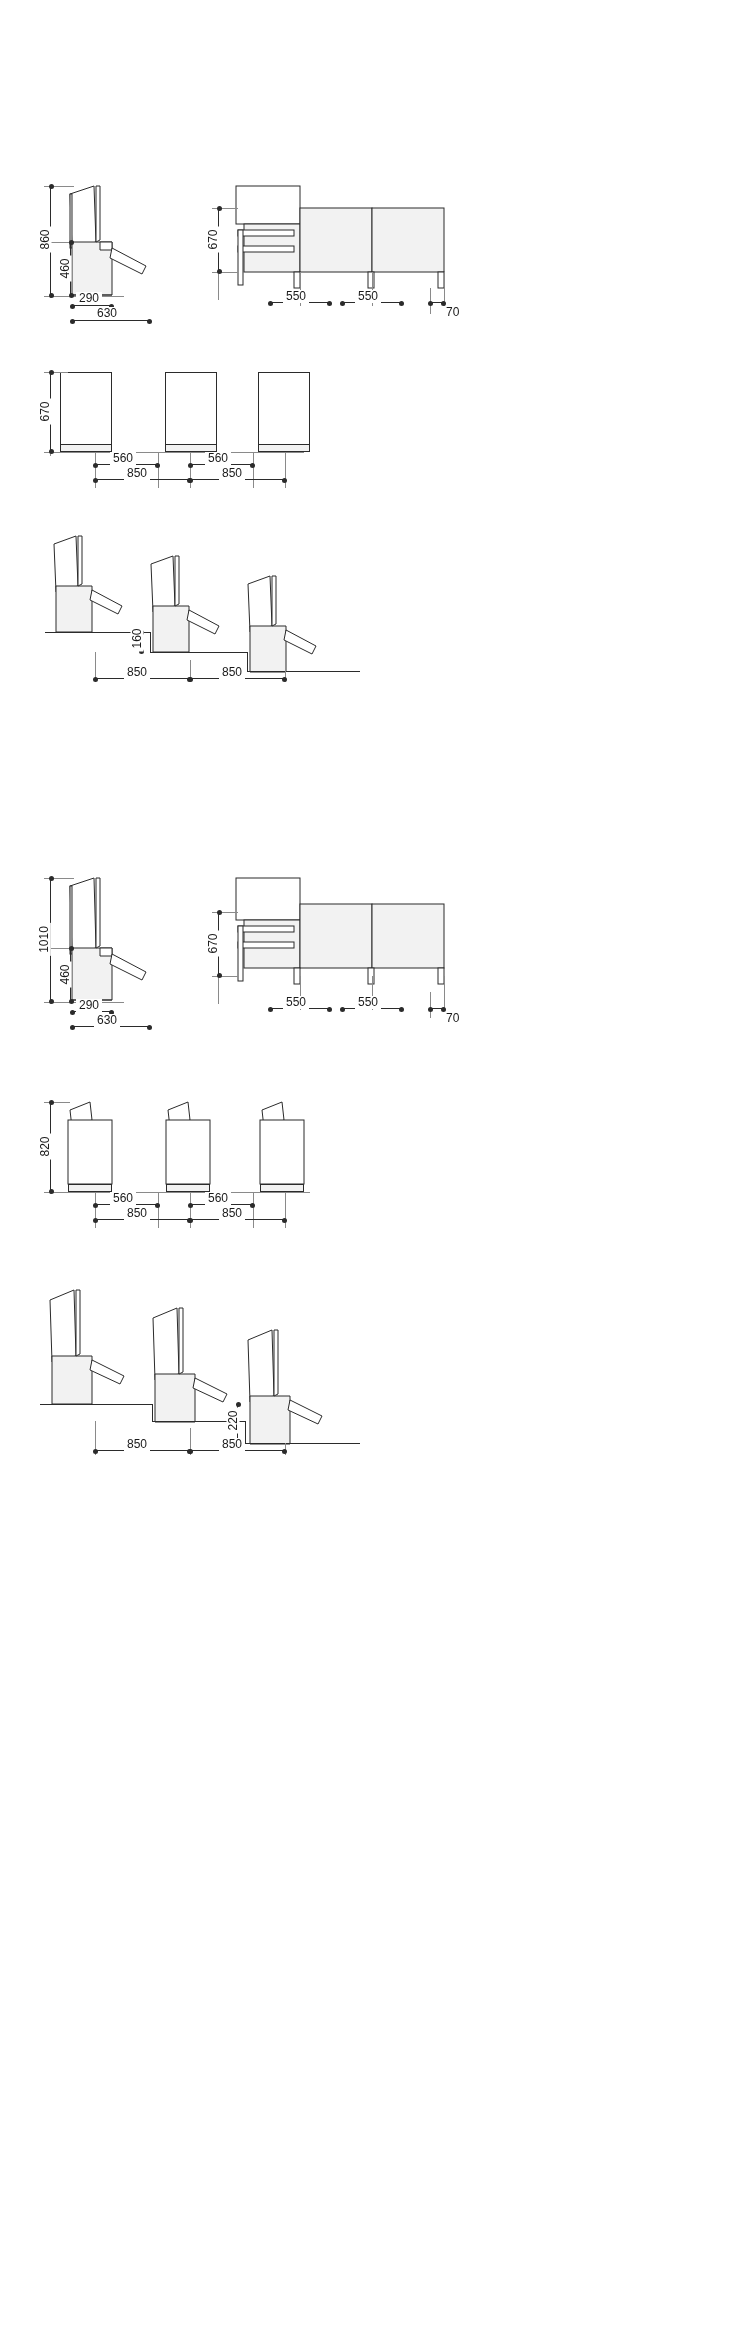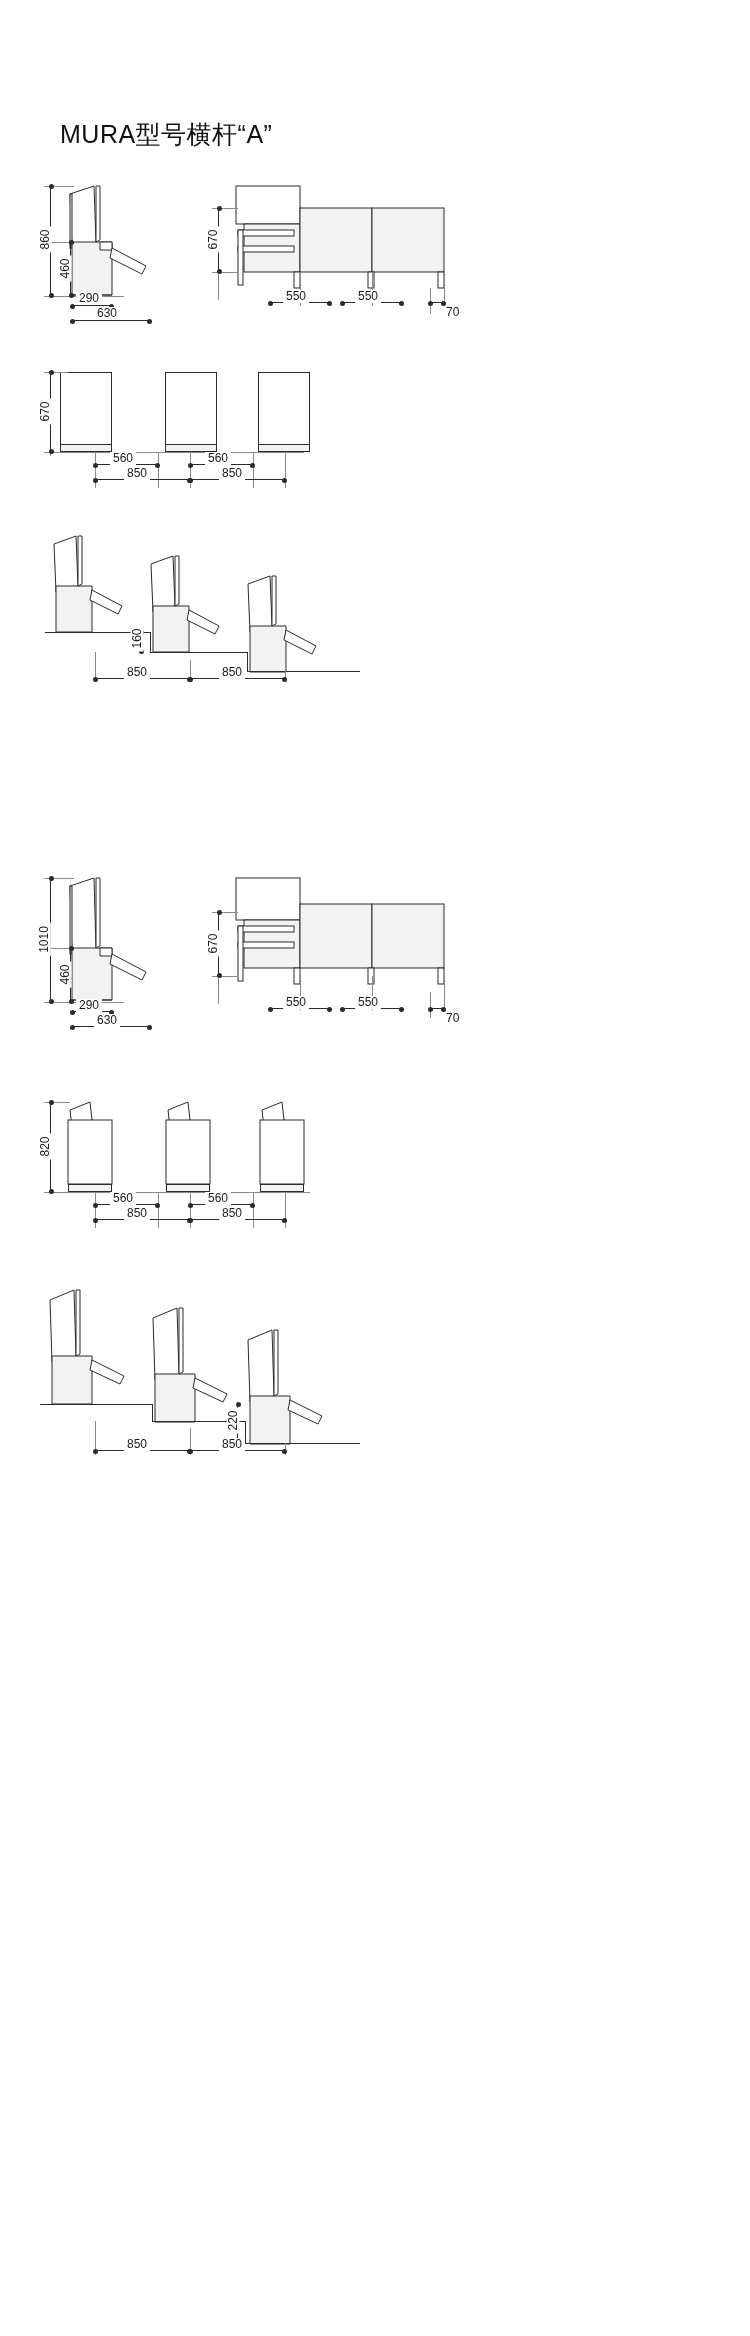--- a/index.html
+++ b/index.html
@@ -108,21 +108,20 @@
   }
   
   .seat { position: absolute; }
   .seat svg { display: block; }
 </style>
 </head>
 <body>
 
 <div class="page">
 
-  <div class="section-title title-a">MURA型号横杆“A”</div>
 
   <div>
 
     <div class="seat" style="left:60px; top:180px;">
       <svg width="120" height="125" viewBox="0 0 120 125">
         <g fill="#ffffff" stroke="#2b2b2b" stroke-width="1">
           <path d="M10 14 L34 6 L36 62 L12 68 Z" fill="#ffffff"></path>
           <rect x="10" y="14" width="2" height="54" fill="#f2f2f2"></rect>
           <path d="M12 62 L52 62 L52 115 L12 115 Z" fill="#f2f2f2"></path>
           <path d="M36 6 L40 6 L40 60 L36 62 Z" fill="#ffffff"></path>

